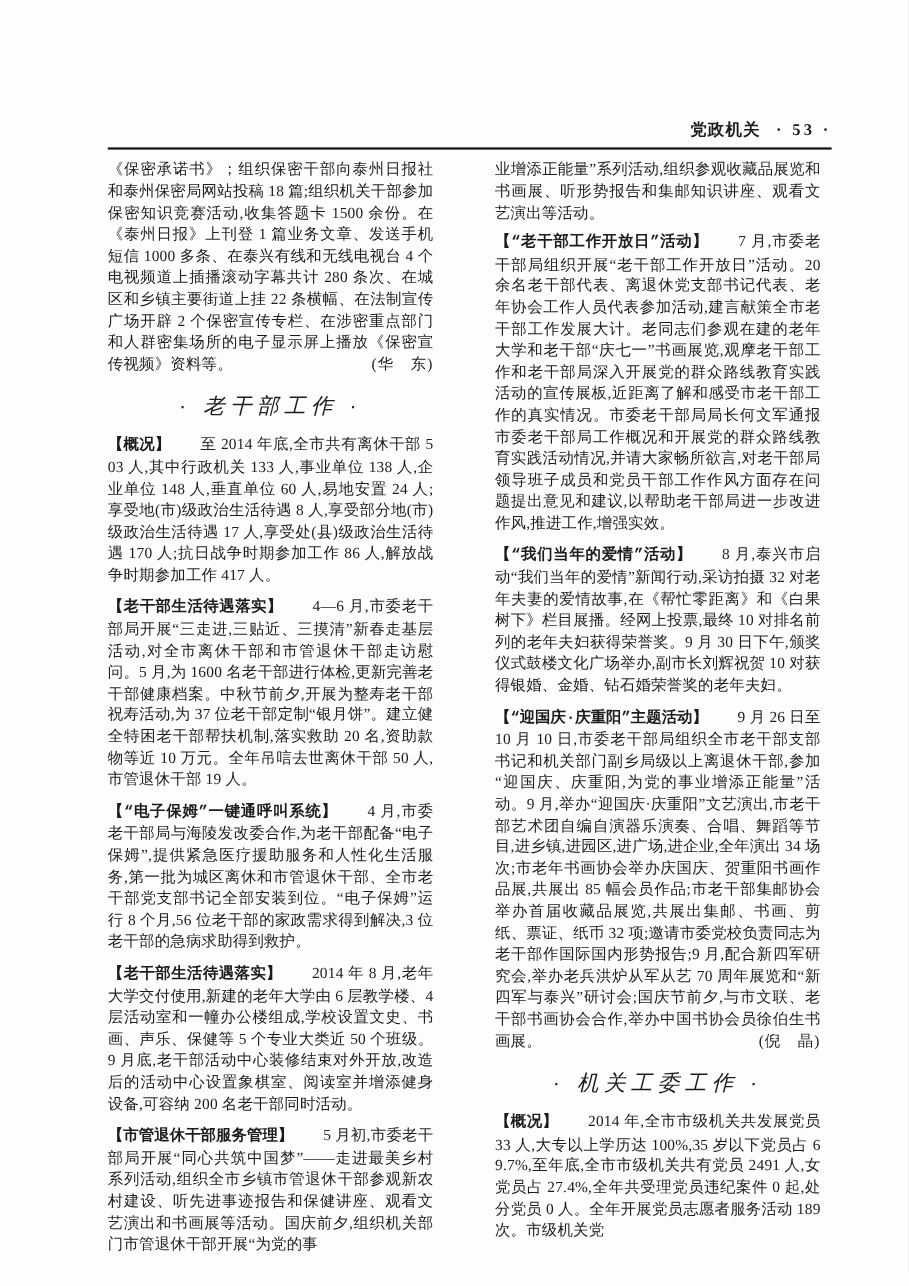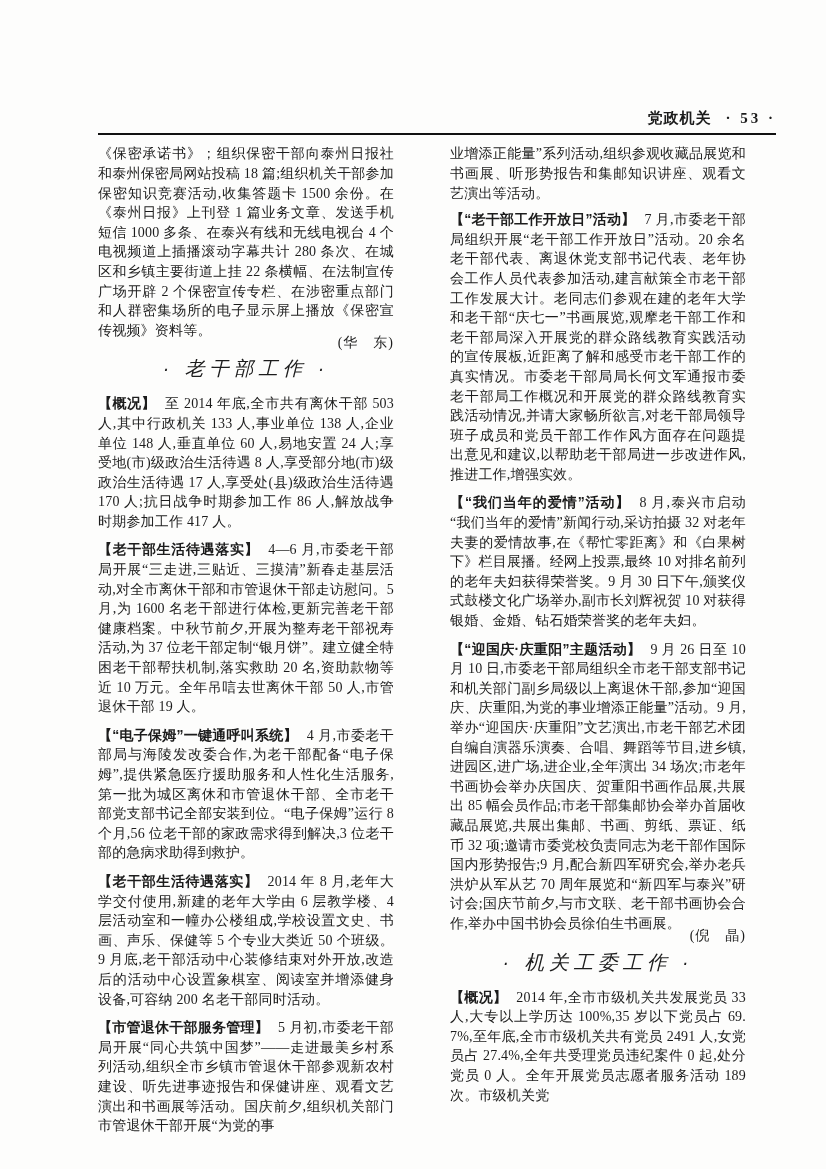--- a/index.html
+++ b/index.html
@@ -2,21 +2,21 @@
 <html lang="zh"><head>
 <meta charset="utf-8">
 <style>
   html,body{margin:0;padding:0;background:#e8e8e8;}
   .page{
     position:relative;
     width:826px;height:1169px;
     margin:0 auto;
     background:#fdfdfc;
     box-sizing:border-box;
-    padding:108px 50px 0 98px;
+    padding:108px 70px 0 98px;
     font-family:"Liberation Serif","DejaVu Serif",serif;
     color:#1c1c1c;
     overflow:hidden;
   }
   .page-header{
     display:flex;justify-content:flex-end;align-items:baseline;
     gap:14px;
     font-size:15px;line-height:20px;
   }
   .header-title{font-family:"DejaVu Sans","Liberation Sans",sans-serif;font-weight:bold;letter-spacing:1px;}
@@ -27,26 +27,26 @@
   .para,.entry{
     margin:0 0 7px 0;
     font-size:14px;
     line-height:19.6px;
     text-align:justify;
     letter-spacing:0.2px;
     word-break:break-all;
   }
   .entry{margin-bottom:9px;}
   .term{
-    font-family:Liberation Sans, sans-serif;
+    font-family:Liberation Mono, monospace;
     font-weight:bold;
-    margin-right:9px;
+    margin-right:27px;
     letter-spacing:0;
   }
-  .attr{float:right;letter-spacing:1px;margin-top:12px;}
+  .attr{float:right;letter-spacing:1px;}
   .section-title{
     font-family:Liberation Sans, sans-serif;
     font-style:italic;
     font-weight:500;
     font-size:19.5px;
     text-align:center;
     letter-spacing:5px;
     margin:15px 0 13px 0;
     line-height:26px;
   }

